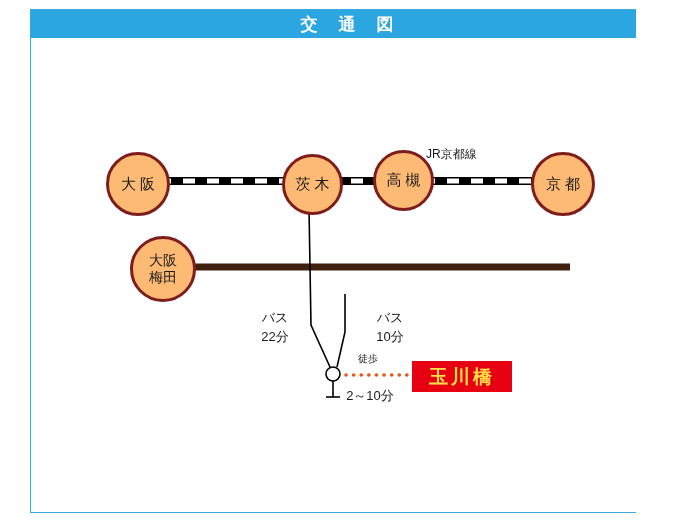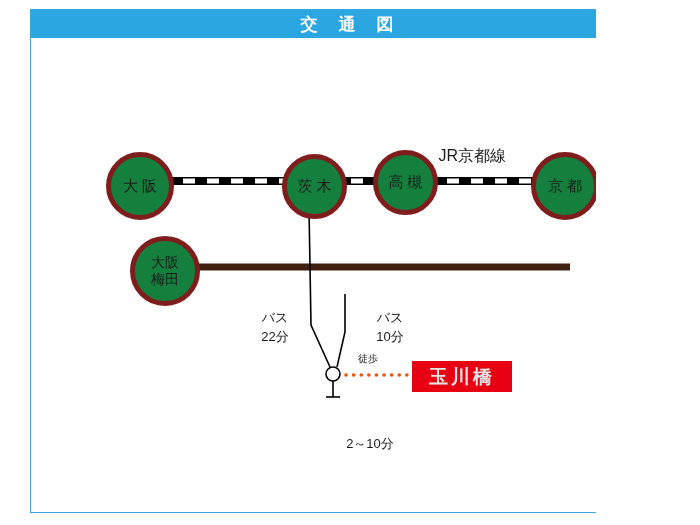--- a/index.html
+++ b/index.html
@@ -1,19 +1,19 @@
 <!DOCTYPE html>
 <html style="--header: #2ca6e0; --border: #3aa9de; --hankyu-line: #40210f; --walk-dots: #ea5514; --destination-bg: #e60012;"><head>
 <meta charset="utf-8">
 <style>
   html,body{margin:0;padding:0;background:#fff;}
   .stage{
     position:relative;width:596px;height:525px;background:#fff;
     font-family:"Liberation Sans","DejaVu Sans",sans-serif;
-    color:#1a1a1a;overflow:hidden;
+    color:#1a1a1a;overflow:hidden;padding-left:40px;
   }
   .map-box{
     position:absolute;left:30px;top:9px;width:636px;height:504px;
     border:1px solid var(--border,#3aa9de);background:#fff;box-sizing:border-box;
   }
   .title-bar{
     position:absolute;left:0;top:0;width:100%;height:28px;
     background:var(--header,#2ca6e0);display:flex;align-items:center;justify-content:center;
   }
   .title-bar span{
@@ -21,32 +21,32 @@
   }
   svg.lines{position:absolute;left:0;top:0;width:700px;height:525px;pointer-events:none;}
   .jr-base{stroke:#000;stroke-width:8;}
   .jr-dash{stroke:#fff;stroke-width:5;stroke-dasharray:12 12;}
   .hankyu{stroke:var(--hankyu-line,#40210f);stroke-width:7;}
   .busline{stroke:#000;stroke-width:1.6;fill:none;}
   .pin{fill:#fff;stroke:#000;stroke-width:1.6;}
   .pinstem{stroke:#000;stroke-width:1.6;}
   .walkdots{stroke:var(--walk-dots,#ea5514);stroke-width:3.6;stroke-dasharray:0.1 7.5;stroke-linecap:round;}
   .station{
-    position:absolute;border:5px solid #7f1d1d;border-radius:50%;background:#15803d;
+    position:absolute;border:3px solid #7f1d1d;border-radius:50%;background:#fdba74;
     display:flex;flex-direction:column;align-items:center;justify-content:center;
     text-align:center;font-size:15px;line-height:1.25;
   }
   .station.small{font-size:14px;}
-  .line-label{position:absolute;font-size:16px;text-align:right;}
+  .line-label{position:absolute;font-size:12px;text-align:left;}
   .bus-label{position:absolute;font-size:13px;text-align:center;line-height:1.45;}
   .walk-label{position:absolute;font-size:10px;text-align:center;}
   .walk-time{position:absolute;font-size:13px;text-align:center;}
   .destination{
     position:absolute;left:412px;top:361px;width:100px;height:31px;
-    background:var(--destination-bg,#e60012);color:#e5e5e5;font-weight:bold;font-size:19px;
+    background:var(--destination-bg,#e60012);color:#fde047;font-weight:bold;font-size:19px;
     letter-spacing:3px;display:flex;align-items:center;justify-content:center;
   }
 </style>
 </head>
 <body>
 
 <div class="stage">
 
   <div class="map-box">
     <div class="title-bar">
@@ -90,19 +90,19 @@
   <div class="bus-label" style="left:240px;top:309px;width:70px;">
     <div>バス</div>
     <div>22分</div>
   </div>
   <div class="bus-label" style="left:358px;top:309px;width:64px;">
     <div>バス</div>
     <div>10分</div>
   </div>
 
   <div class="walk-label" style="left:346px;top:352px;width:44px;">徒歩</div>
-  <div class="walk-time" style="left:330px;top:387px;width:80px;margin-top:48px;">2～10分</div>
+  <div class="walk-time" style="left:330px;top:387px;width:80px;">2～10分</div>
 
   <div class="destination">
     <span>玉川橋</span>
   </div>
 
 </div>
 
 </body></html>

